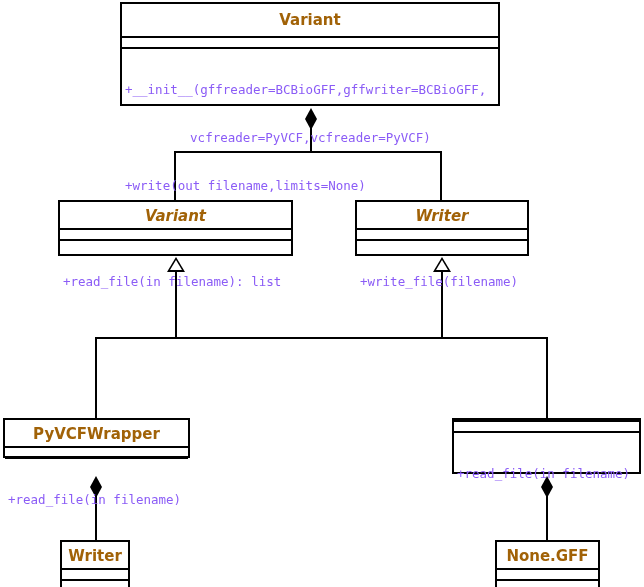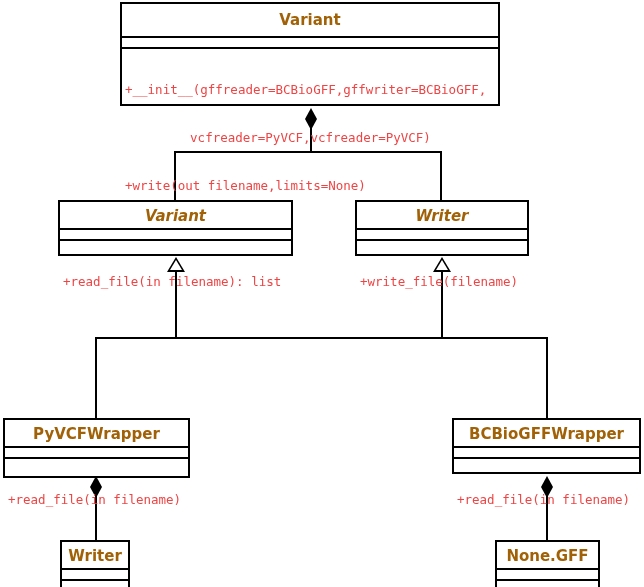--- a/index.html
+++ b/index.html
@@ -42,21 +42,21 @@
     background: #000000;
     font-size: 0;
     line-height: 0;
   }
   .uml-compartment {
     box-sizing: border-box;
     padding: 1px 2px 2px 3px;
     font-family: "DejaVu Sans Mono", monospace;
     font-size: 12.5px;
     line-height: 16px;
-    color: #ef4444;
+    color: #8b5cf6;
     white-space: pre;
     overflow: hidden;
   }
   .uml-compartment.empty {
     height: 9px;
     padding: 0;
   }
   .uml-compartment .op {
     display: block;
     white-space: pre;
@@ -175,32 +175,31 @@
   <div class="triangle" style="left:167px; top:257px;"></div>
   <div class="vline" style="left:175px; top:272px; height:66px;"></div>
 
   <div class="triangle" style="left:433px; top:257px;"></div>
   <div class="vline" style="left:441px; top:272px; height:66px;"></div>
 
   <div class="hline" style="left:95px; top:337px; width:453px;"></div>
   <div class="vline" style="left:95px; top:337px; height:81px;"></div>
   <div class="vline" style="left:546px; top:337px; height:81px;"></div>
 
-  <div class="uml-class" style="left:3px; top:418px; width:187px; height:60px;">
+  <div class="uml-class" style="left:3px; top:418px; width:187px; height:40px;">
     <div class="uml-name" style="height:26px; line-height:22px;">PyVCFWrapper</div>
     <div class="uml-sep"></div>
     <div class="uml-compartment empty"></div>
     <div class="uml-sep"></div>
     <div class="uml-compartment">
       <span class="op">+read_file(in filename)</span>
     </div>
   </div>
 
   <div class="uml-class" style="left:452px; top:418px; width:189px; height:56px;">
-    <div class="uml-name" style="height:26px; line-height:22px;">BCBioGFFWrapper</div>
     <div class="uml-sep"></div>
     <div class="uml-compartment empty"></div>
     <div class="uml-sep"></div>
     <div class="uml-compartment">
       <span class="op">+read_file(in filename)</span>
     </div>
   </div>
 
   <div class="diamond" style="left:90px; top:476px;"></div>
   <div class="vline" style="left:95px; top:496px; height:44px;"></div>

